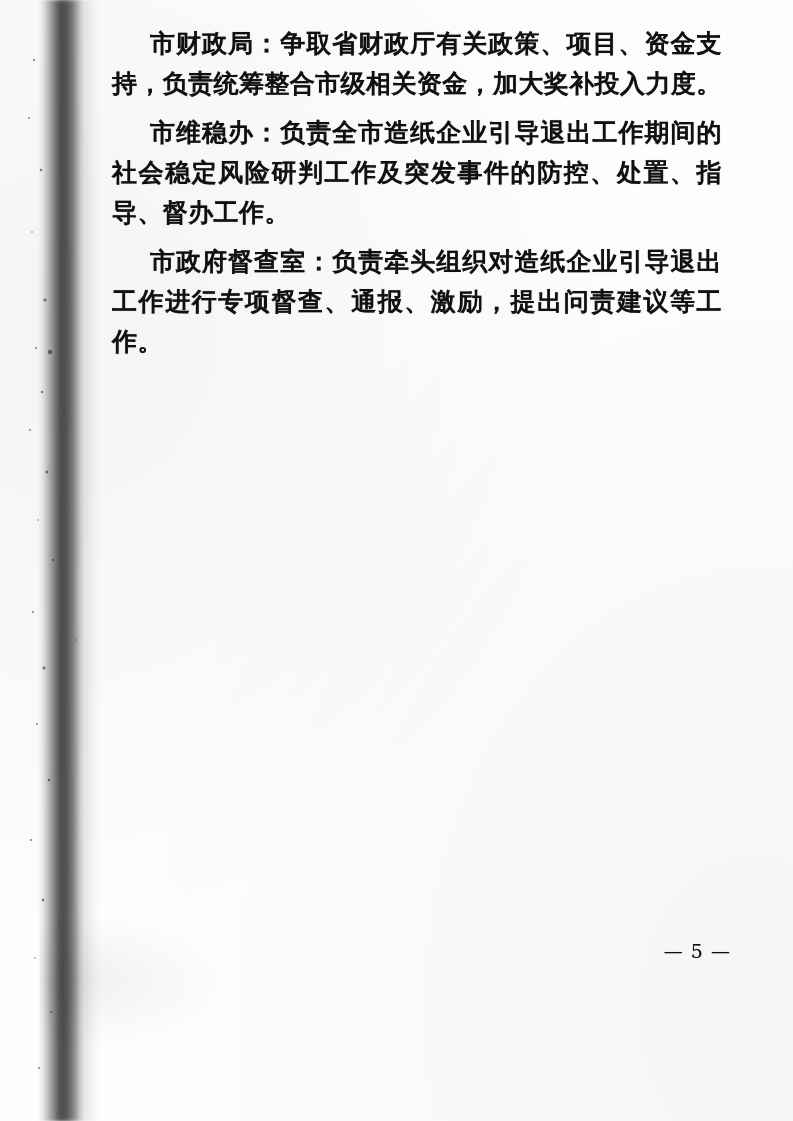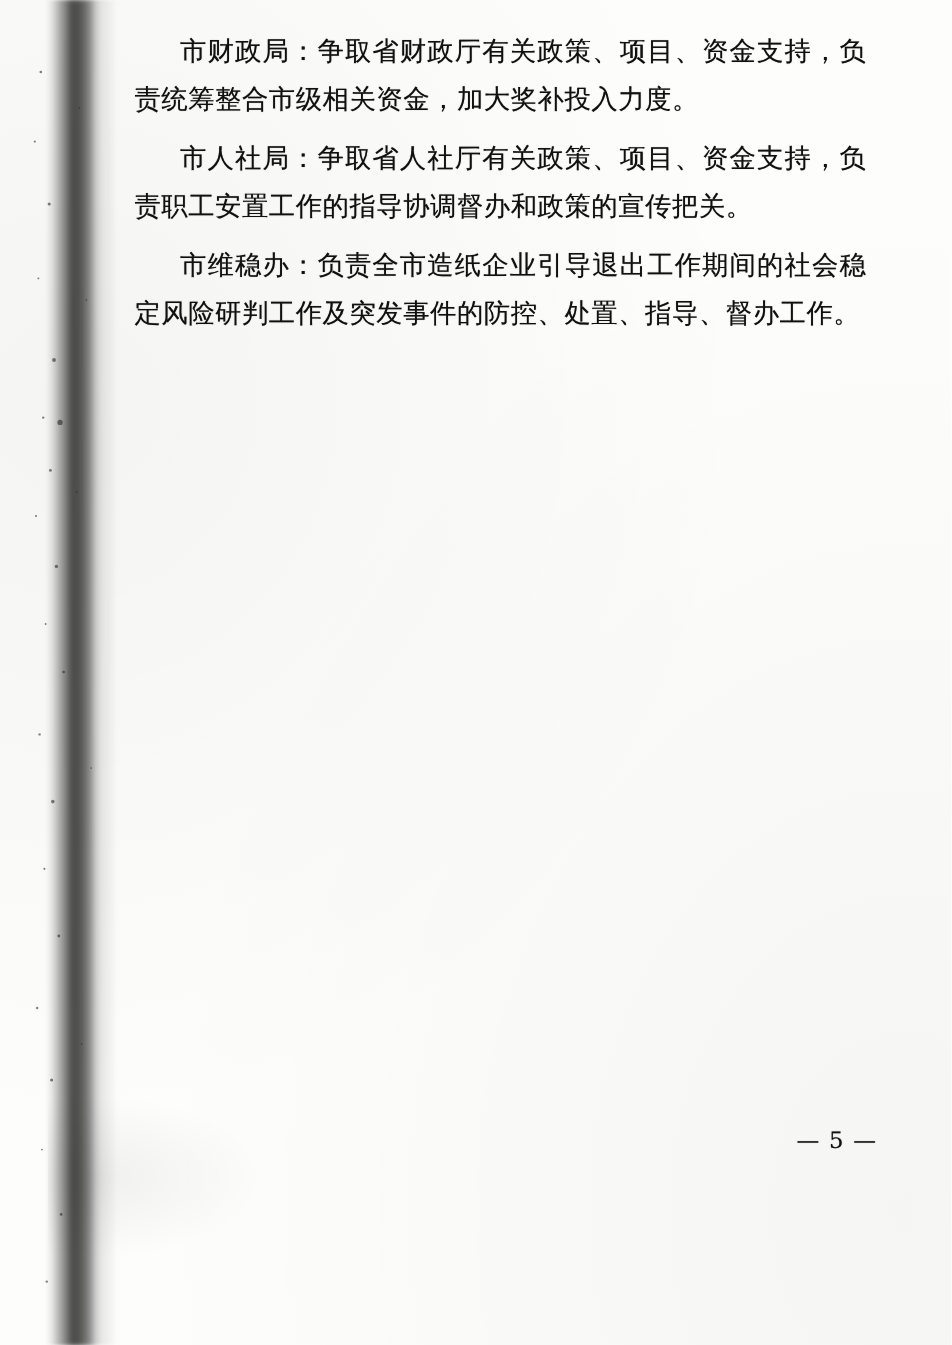--- a/index.html
+++ b/index.html
@@ -83,28 +83,28 @@
 
   #doc-body {
     position: absolute;
     left: 112px;
     top: 24px;
     width: 610px;
   }
 
   p.para {
     margin: 0 0 9px 0;
-    font-size: 22px;
+    font-size: 25px;
     line-height: 40px;
     color: #141414;
     text-align: justify;
     letter-spacing: 0.4px;
     text-indent: 38px;
     font-family: "DejaVu Serif", "Liberation Serif", serif;
-    font-weight: 400;
+    font-weight: 700;
     text-shadow: 0 0 0.7px rgba(0,0,0,0.55);
   }
 
   #page-number {
     position: absolute;
     right: 62px;
     top: 940px;
     font-size: 19px;
     color: #161616;
     letter-spacing: 1px;
@@ -154,20 +154,20 @@
       <circle cx="56" cy="640" r="0.7"></circle>
       <circle cx="48" cy="870" r="0.7"></circle>
     </g>
   </svg>
 
   <div id="bottom-smudge"></div>
 
   <div id="ink-layer">
     <div id="doc-body">
       <p class="para">市财政局：争取省财政厅有关政策、项目、资金支持，负责统筹整合市级相关资金，加大奖补投入力度。</p>
-      <p class="para">市人社局：争取省人社厅有关政策、项目、资金支持，负责职工安置工作的指导协调督办和政策的宣传把关。</p>
       <p class="para">市维稳办：负责全市造纸企业引导退出工作期间的社会稳定风险研判工作及突发事件的防控、处置、指导、督办工作。</p>
+      <p class="para">市政府督查室：负责牵头组织对造纸企业引导退出工作进行专项督查、通报、激励，提出问责建议等工作。</p>
     </div>
 
     <div id="page-number">— 5 —</div>
   </div>
 
 </div>
 
 </body></html>

